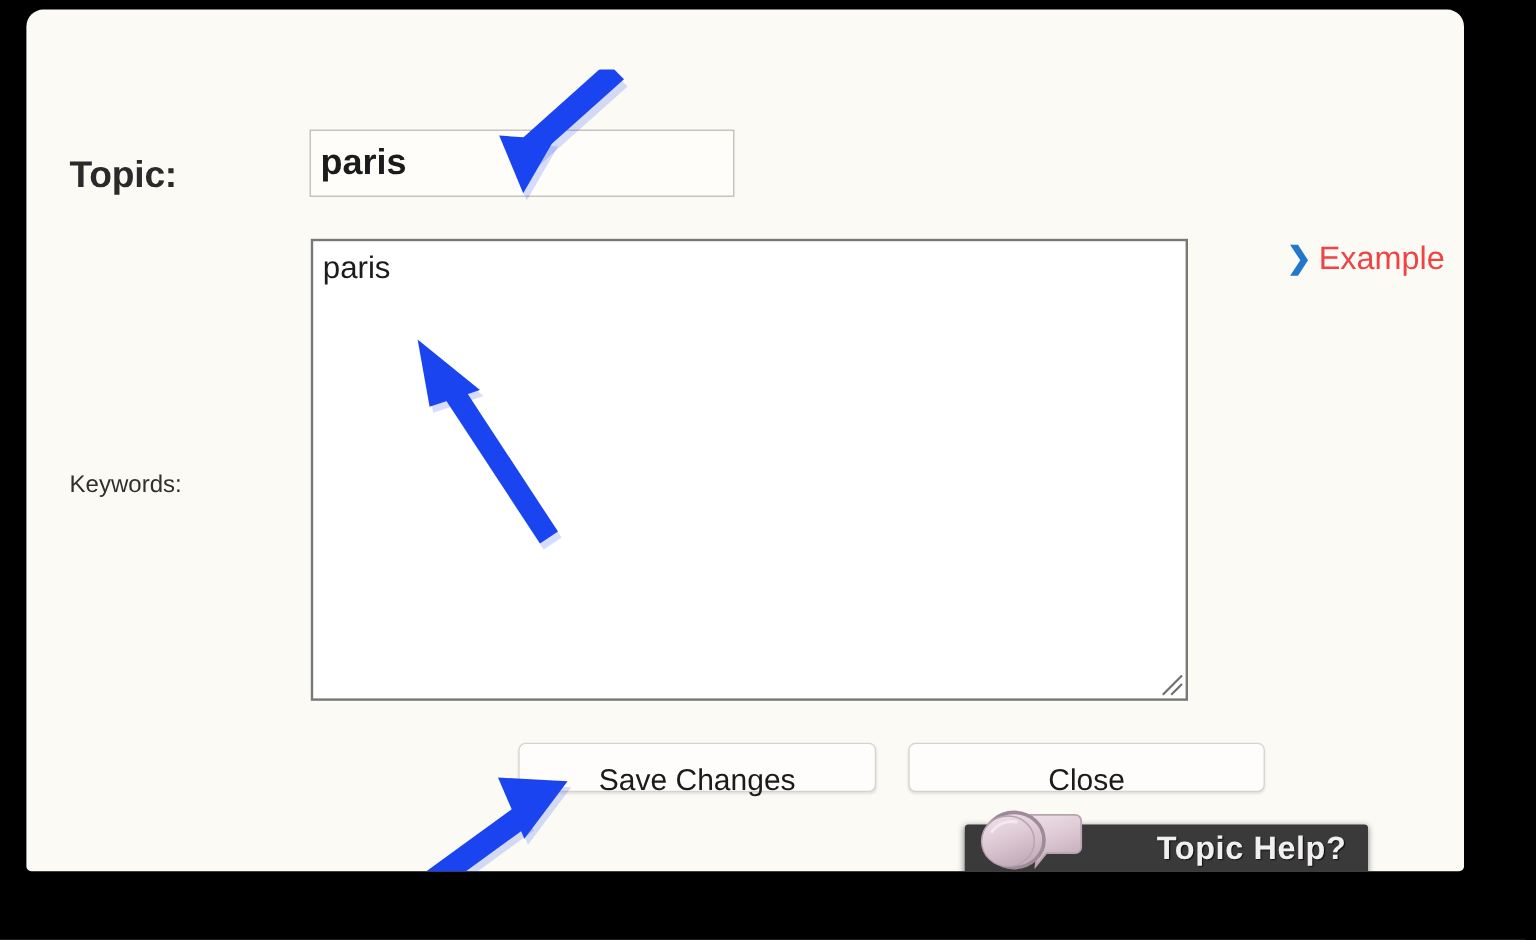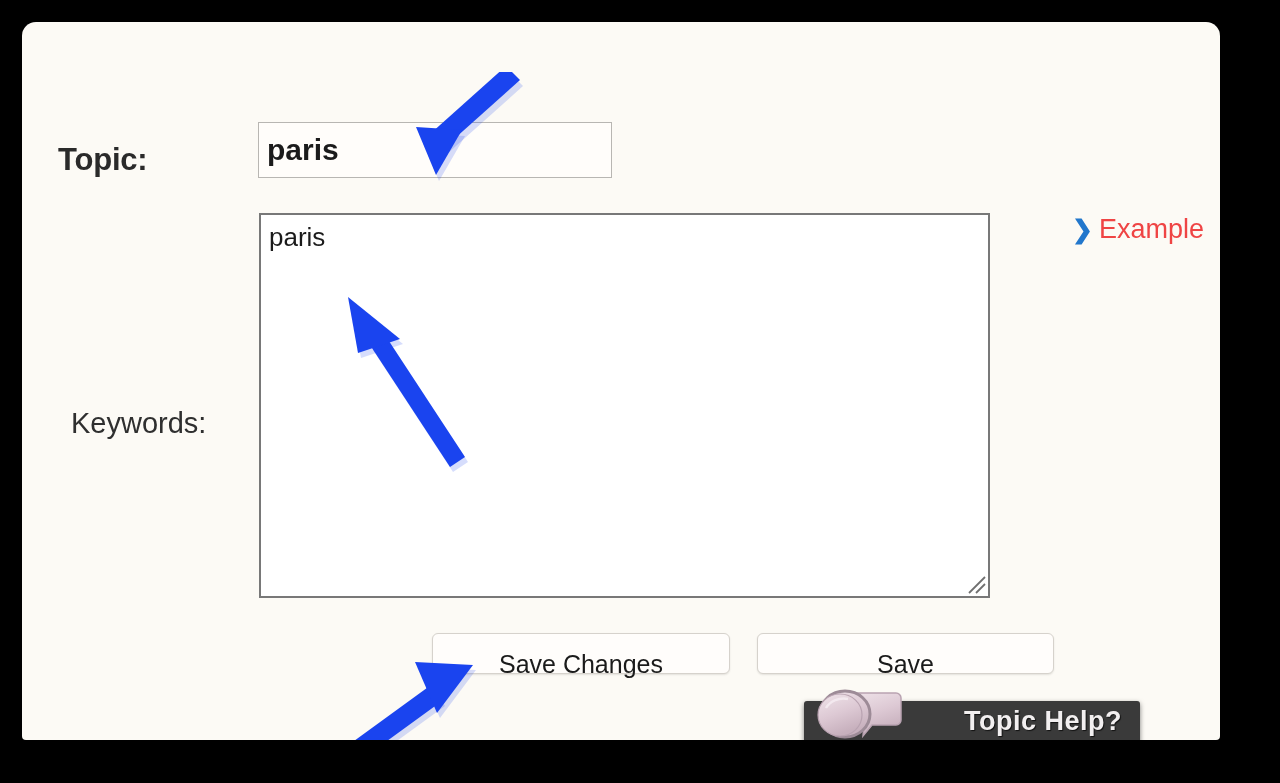--- a/index.html
+++ b/index.html
@@ -20,21 +20,21 @@
     position: absolute;
     left: 0; top: 0;
     width: 1280px;
     height: 783px;
     background: #000000;
   }
 
   #page {
     position: absolute;
     left: 22px;
-    top: 22px;
+    top: 8px;
     width: 1198px;
     height: 718px;
     background: #fcfaf5;
     border-radius: 14px 14px 4px 4px;
     overflow: hidden;
   }
 
   
   #topic-label {
     position: absolute;
@@ -61,24 +61,23 @@
     color: #1b1b1b;
     padding: 0 8px;
     outline: none;
   }
 
   
   #keywords-label {
     position: absolute;
     left: 36px;
     top: 385px;
-    font-size: 29px;
+    font-size: 20px;
     font-weight: normal;
     color: #2f2f2f;
-    margin-left: 13px;
   }
 
   #keywords-textarea {
     position: absolute;
     left: 237px;
     top: 191px;
     width: 731px;
     height: 385px;
     box-sizing: border-box;
     background: #ffffff;
@@ -213,21 +212,21 @@
       <line x1="10" y1="19" x2="19" y2="10" stroke="#6f6f6f" stroke-width="1.8"></line>
     </svg>
 
     <a id="example-link" href="#">
       <span id="example-chevron">❯</span>
       <span id="example-label">Example</span>
     </a>
 
     <button id="save-changes-button" class="dlg-button">Save Changes</button>
 
-    <button id="close-button" class="dlg-button">Save</button>
+    <button id="close-button" class="dlg-button">Close</button>
 
     <div id="need-help-widget">
       <svg id="need-help-bubbles" viewBox="0 0 120 60">
         <defs>
           <linearGradient id="bubGrad" x1="0" y1="0" x2="0.4" y2="1">
             <stop offset="0%" stop-color="#f0e4ea"></stop>
             <stop offset="55%" stop-color="#ddc9d4"></stop>
             <stop offset="100%" stop-color="#c7b0bd"></stop>
           </linearGradient>
         </defs>

